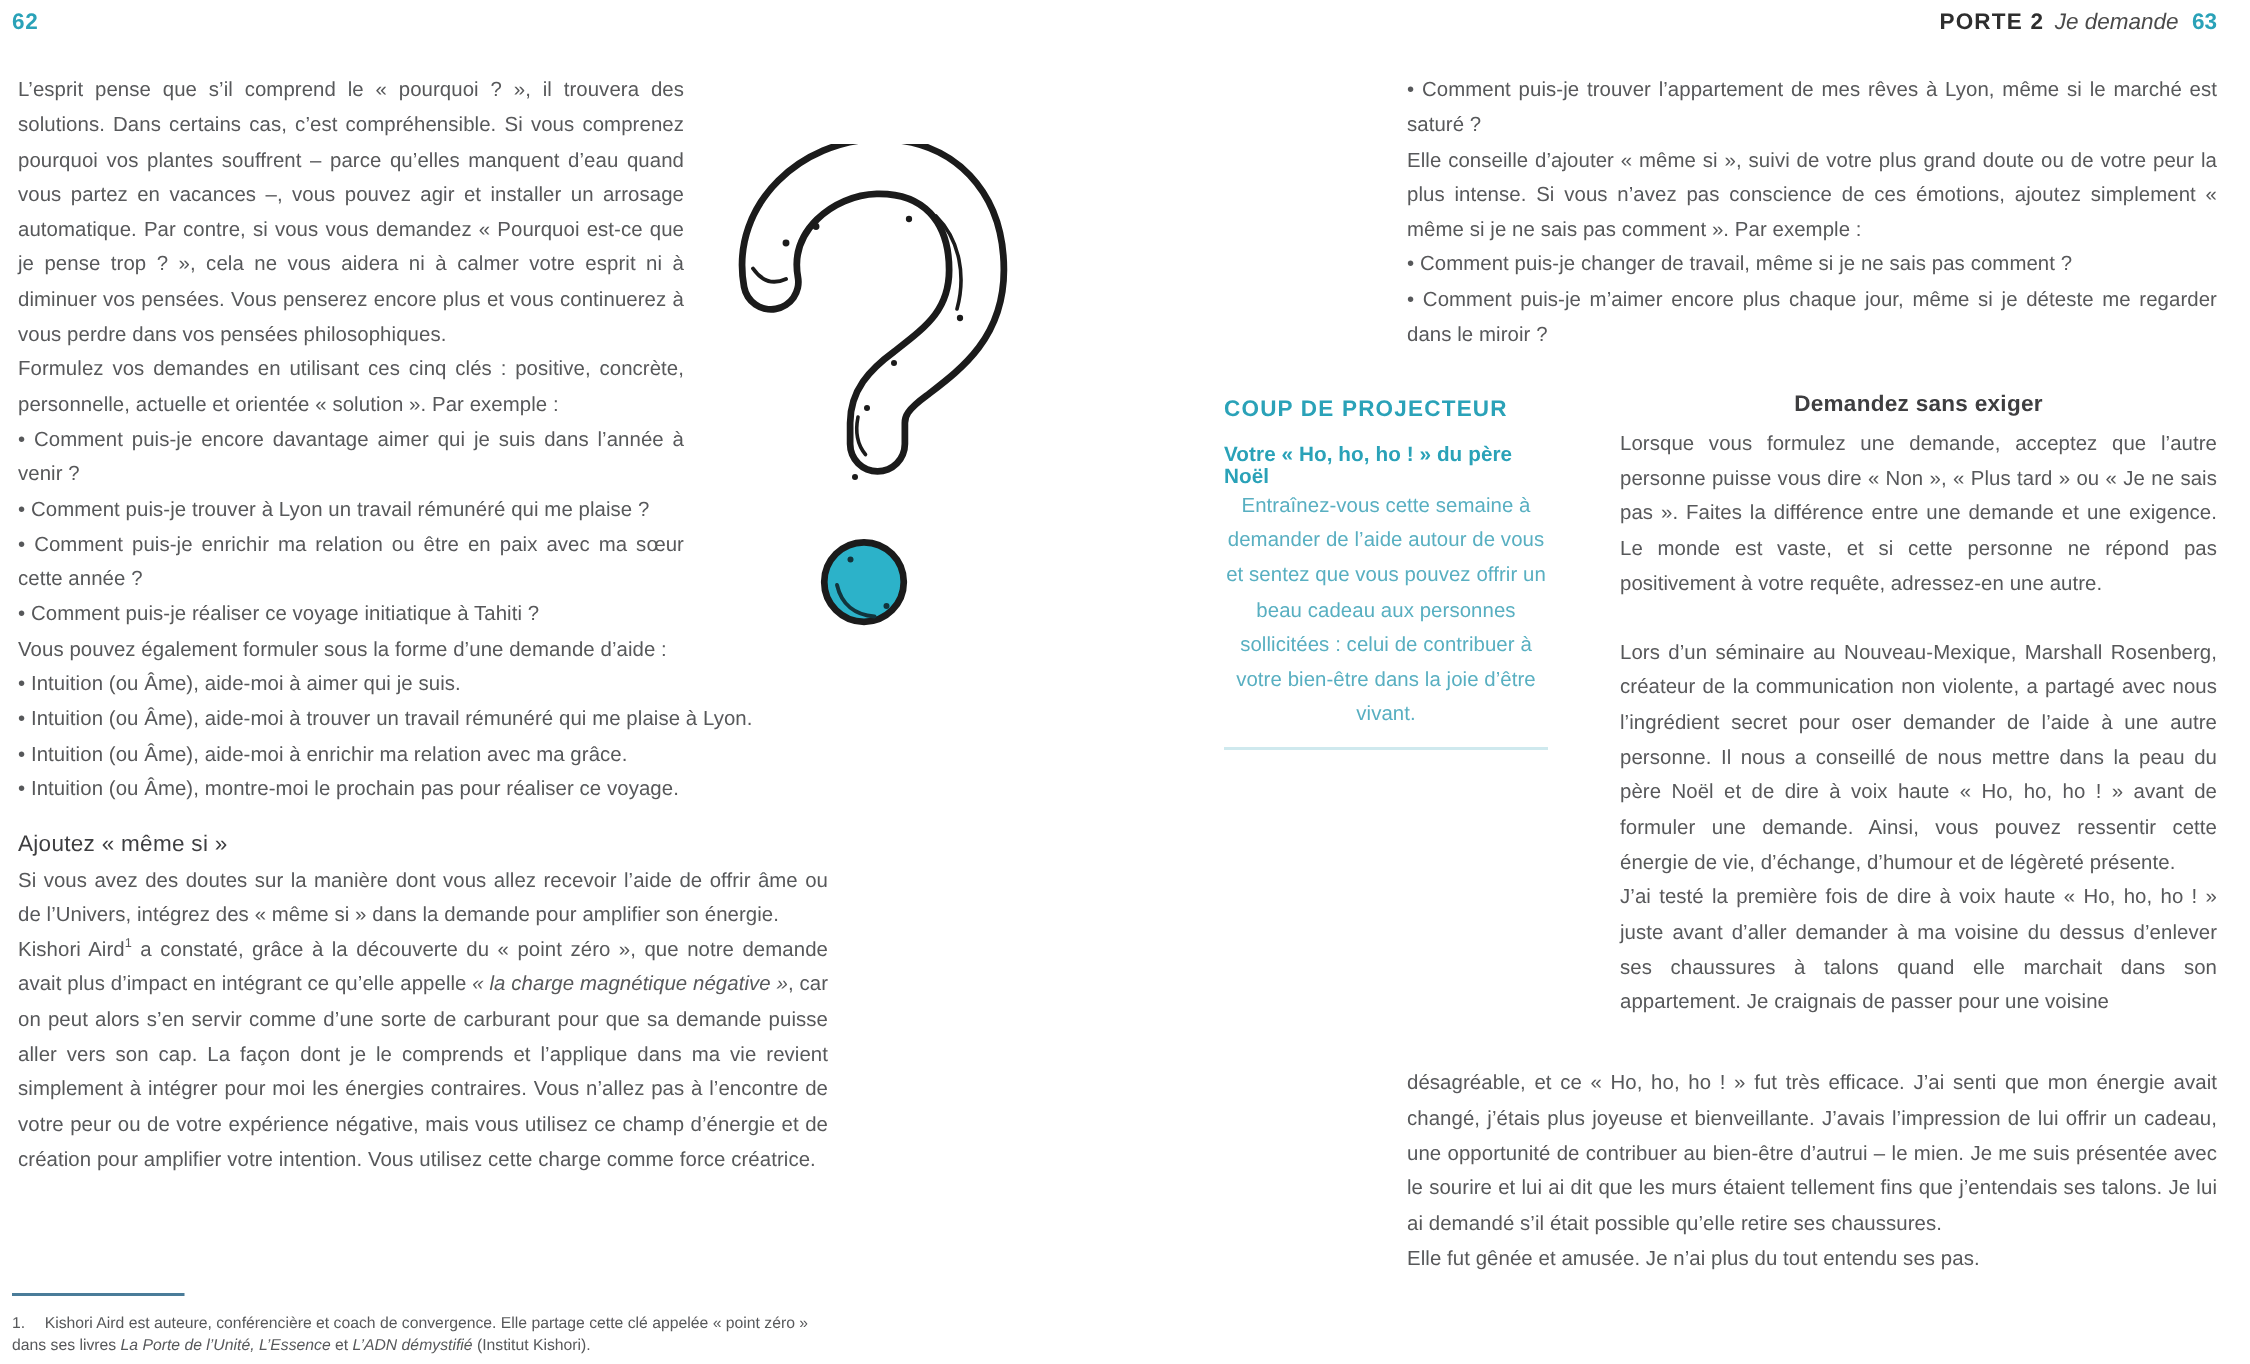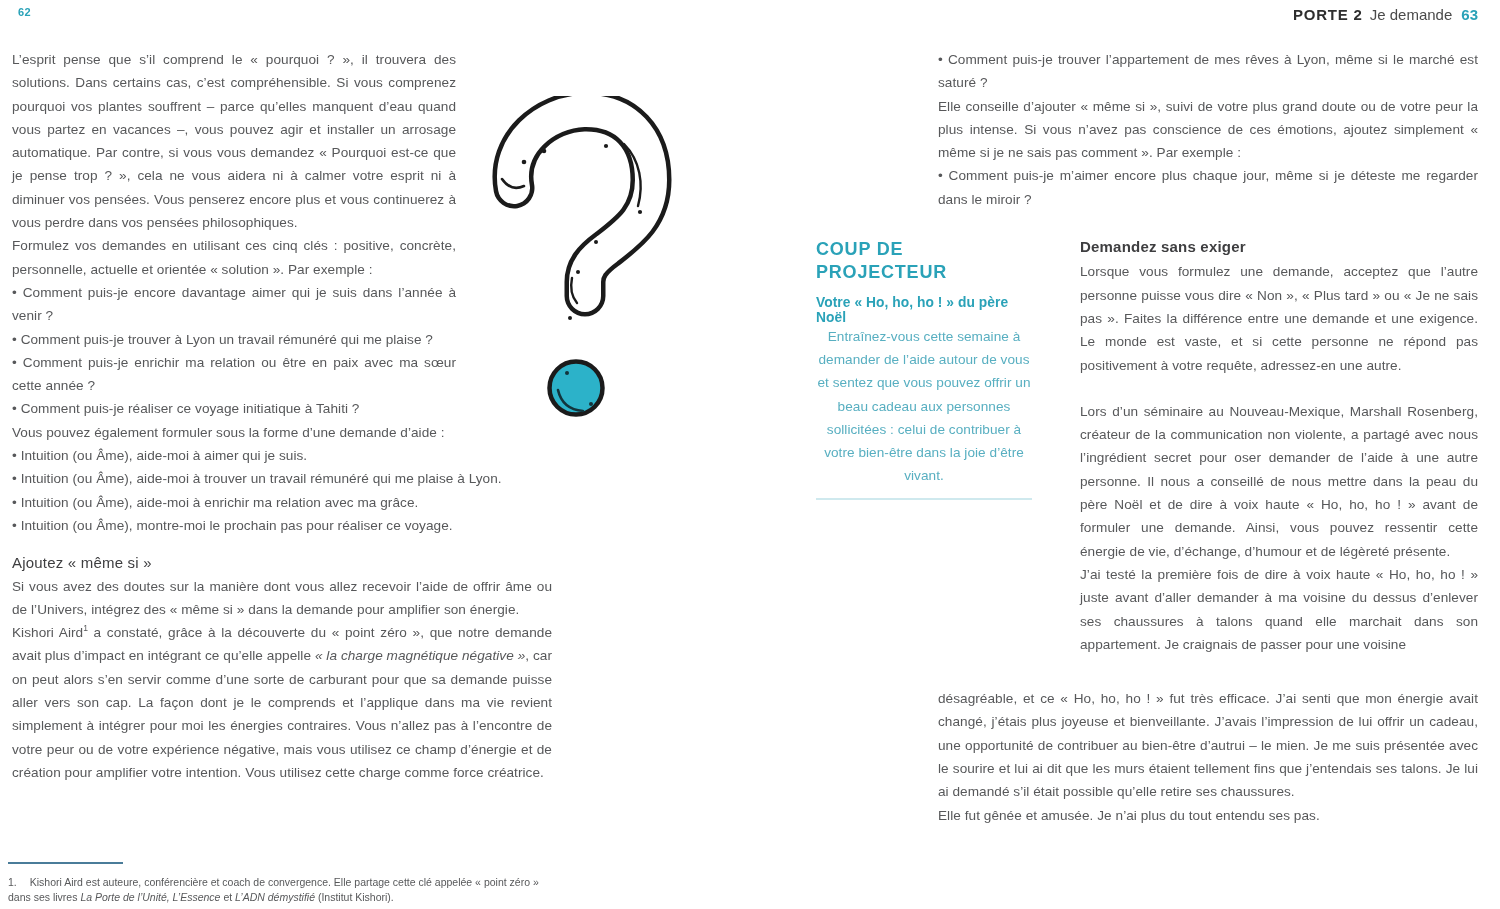--- a/index.html
+++ b/index.html
@@ -13,52 +13,52 @@
     width:1500px;height:909px;background:#ffffff;position:relative;overflow:hidden;
     font-family:"Liberation Sans", sans-serif;color:var(--ink);
   }
   .page{position:absolute;top:0;height:909px;}
   .left-page{left:0;width:750px;}
   .right-page{left:750px;width:750px;}
 
   .body-text{font-size:13.6px;line-height:23.3px;text-align:justify;letter-spacing:0.05px;}
   .body-text p{margin:0;}
 
-  .pagenum{position:absolute;top:6px;left:18px;color:var(--teal);font-weight:bold;font-size:11px;letter-spacing:0.5px;}
+  .pagenum{position:absolute;top:6px;left:8px;color:var(--teal);font-weight:bold;font-size:15px;letter-spacing:0.5px;}
 
   .lp-body{position:absolute;left:12px;top:48px;width:540px;}
   .q-spacer{float:right;width:86px;height:332px;margin-top:48px;margin-left:10px;}
 
   .subhead{font-size:15px;font-weight:normal;color:var(--ink-dark);letter-spacing:0.2px;margin:14px 0 0 0;text-align:left;}
 
   sup{font-size:8.5px;vertical-align:super;line-height:0;}
 
   .qmark-svg{position:absolute;left:488px;top:96px;}
 
   .lp-footnote{position:absolute;left:8px;top:862px;width:535px;font-size:10.5px;line-height:15px;text-align:left;}
   .fn-rule{width:115px;border-top:2px solid #4a7c99;margin-bottom:7px;}
   .fn-marker{margin-right:13px;}
 
   .rp-header{position:absolute;top:6px;right:22px;font-size:15px;white-space:nowrap;}
   .rp-header .sect{font-weight:bold;color:#2e2e2e;letter-spacing:0.8px;}
-  .rp-header .chap{color:#4a4a4a;margin-left:7px;}
+  .rp-header .chap{font-style:italic;color:#4a4a4a;margin-left:7px;}
   .rp-header .pn{color:var(--teal);font-weight:bold;margin-left:9px;}
 
   .rp-body{position:absolute;left:188px;top:48px;width:540px;}
 
   .middle{position:relative;margin-top:24px;min-height:450px;}
   .sidebar{
     position:absolute;left:-122px;top:3px;width:216px;text-align:left;
     border-bottom:2px solid #cfe9ee;padding-bottom:10px;
   }
-  .sb-kicker{color:var(--teal);font-weight:bold;font-size:18px;letter-spacing:0.8px;}
+  .sb-kicker{color:var(--teal);font-weight:bold;font-size:15px;letter-spacing:0.8px;}
   .sb-title{color:var(--teal);font-weight:bold;margin-top:10px;font-size:13.8px;line-height:15px;}
   .sidebar p{margin:0;color:var(--teal-light);text-align:center;}
   .narrow{margin-left:142px;width:398px;}
-  .col-head{font-size:15px;font-weight:bold;color:var(--ink-dark);margin:0 0 2px 0;text-align:left;letter-spacing:0.2px;}
+  .col-head{font-size:15px;font-weight:bold;color:var(--ink-dark);margin:0 0 2px 0;text-align:center;letter-spacing:0.2px;}
   .para-gap{margin-top:23px !important;}
 
   .fullwide{margin-top:2px;}
 
   em{font-style:italic;}
 </style>
 </head>
 <body>
 
 <div class="page left-page">
@@ -123,20 +123,21 @@
 <div class="page right-page">
 
   <div class="rp-header">
     <span class="sect">PORTE 2</span><span class="chap">Je demande</span><span class="pn">63</span>
   </div>
 
   <div class="rp-body body-text">
 
     <p>• Comment puis-je trouver l’appartement de mes rêves à Lyon, même si le marché est saturé ?</p>
     <p>Elle conseille d’ajouter « même si », suivi de votre plus grand doute ou de votre peur la plus intense. Si vous n’avez pas conscience de ces émotions, ajoutez simplement « même si je ne sais pas comment ». Par exemple :</p>
+    <p>• Comment puis-je changer de travail, même si je ne sais pas comment ?</p>
     <p>• Comment puis-je m’aimer encore plus chaque jour, même si je déteste me regarder dans le miroir ?</p>
 
     <div class="middle">
 
       <aside class="sidebar">
         <div class="sb-kicker">COUP DE PROJECTEUR</div>
         <div class="sb-title">Votre « Ho, ho, ho ! » du père Noël</div>
         <p>Entraînez-vous cette semaine à demander de l’aide autour de vous et sentez que vous pouvez offrir un beau cadeau aux personnes sollicitées : celui de contribuer à votre bien-être dans la joie d’être vivant.</p>
       </aside>
 

